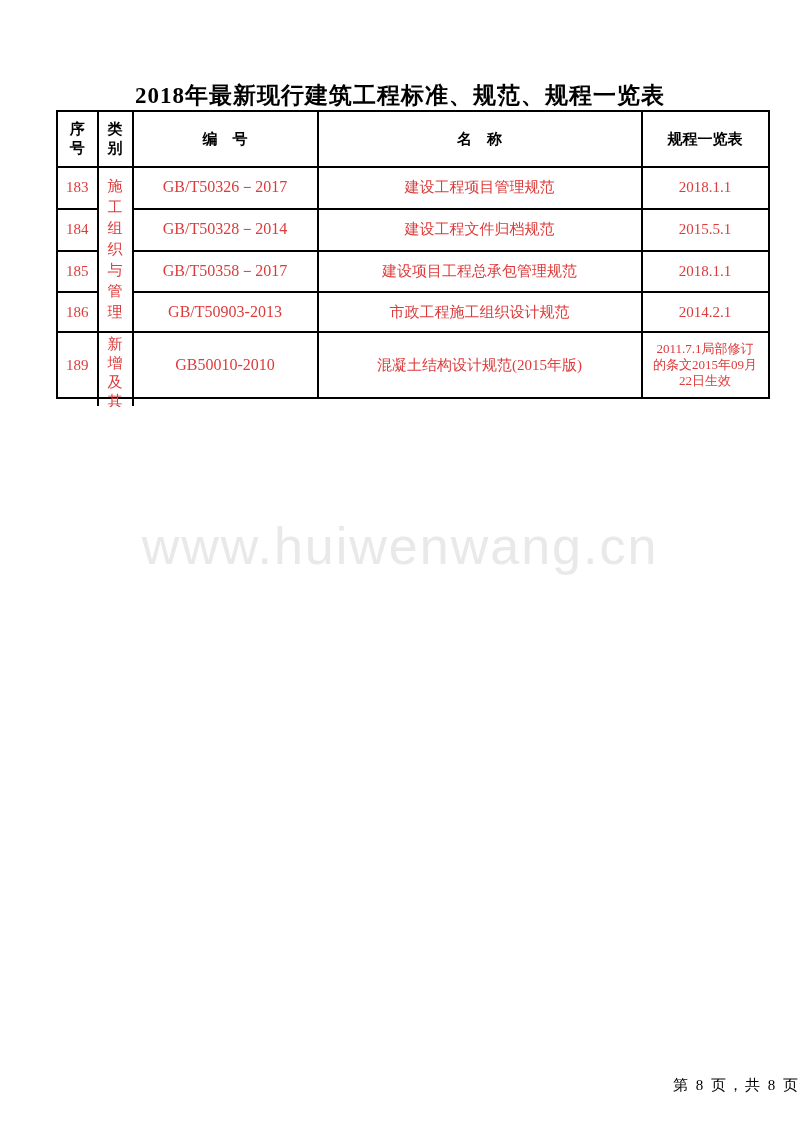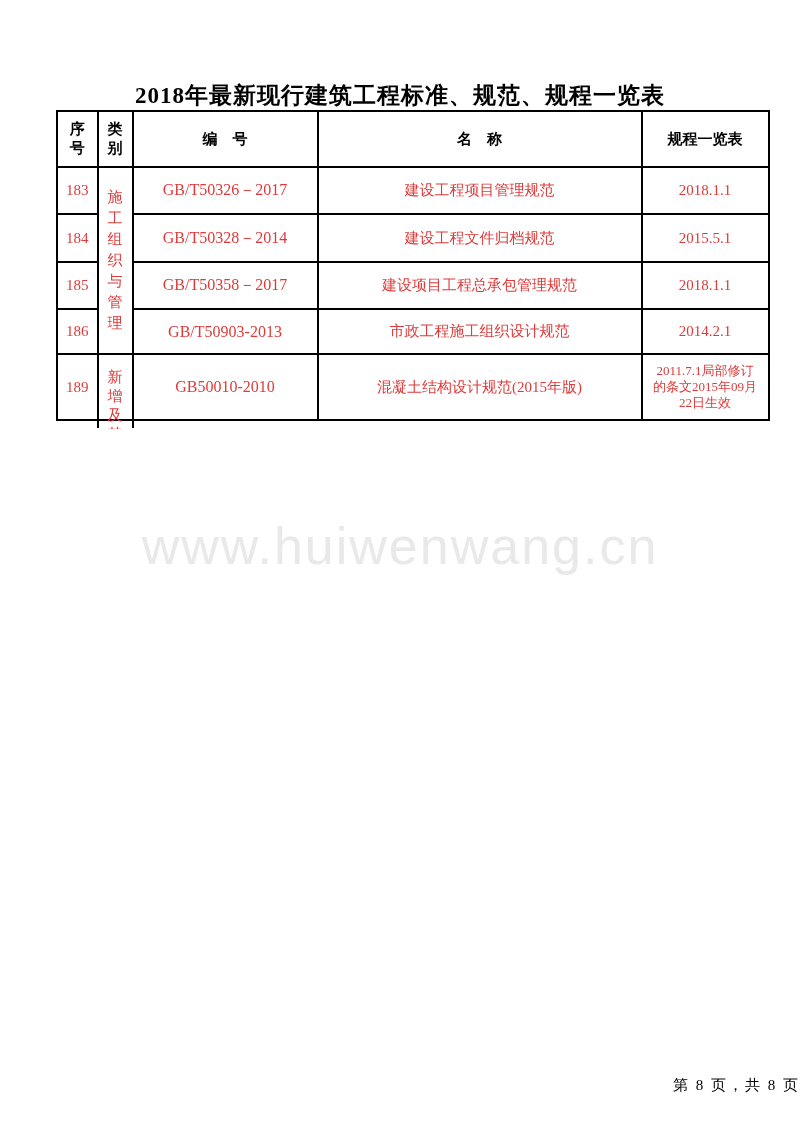--- a/index.html
+++ b/index.html
@@ -57,21 +57,21 @@
   td.cell-code { font-size: 16px; }
   td.cell-name { font-size: 15px; }
   td.cell-date { font-size: 15px; }
   td.cell-date-multi {
     font-size: 13px;
     line-height: 16px;
   }
   
   .vert {
     width: 1em;
-    margin: 11px auto;
+    margin: 0 auto;
     word-break: break-all;
     font-size: 15px;
     line-height: 21px;
   }
   
   td.cat-open {
     border-bottom: none;
     position: relative;
   }
   .vert-clip {

